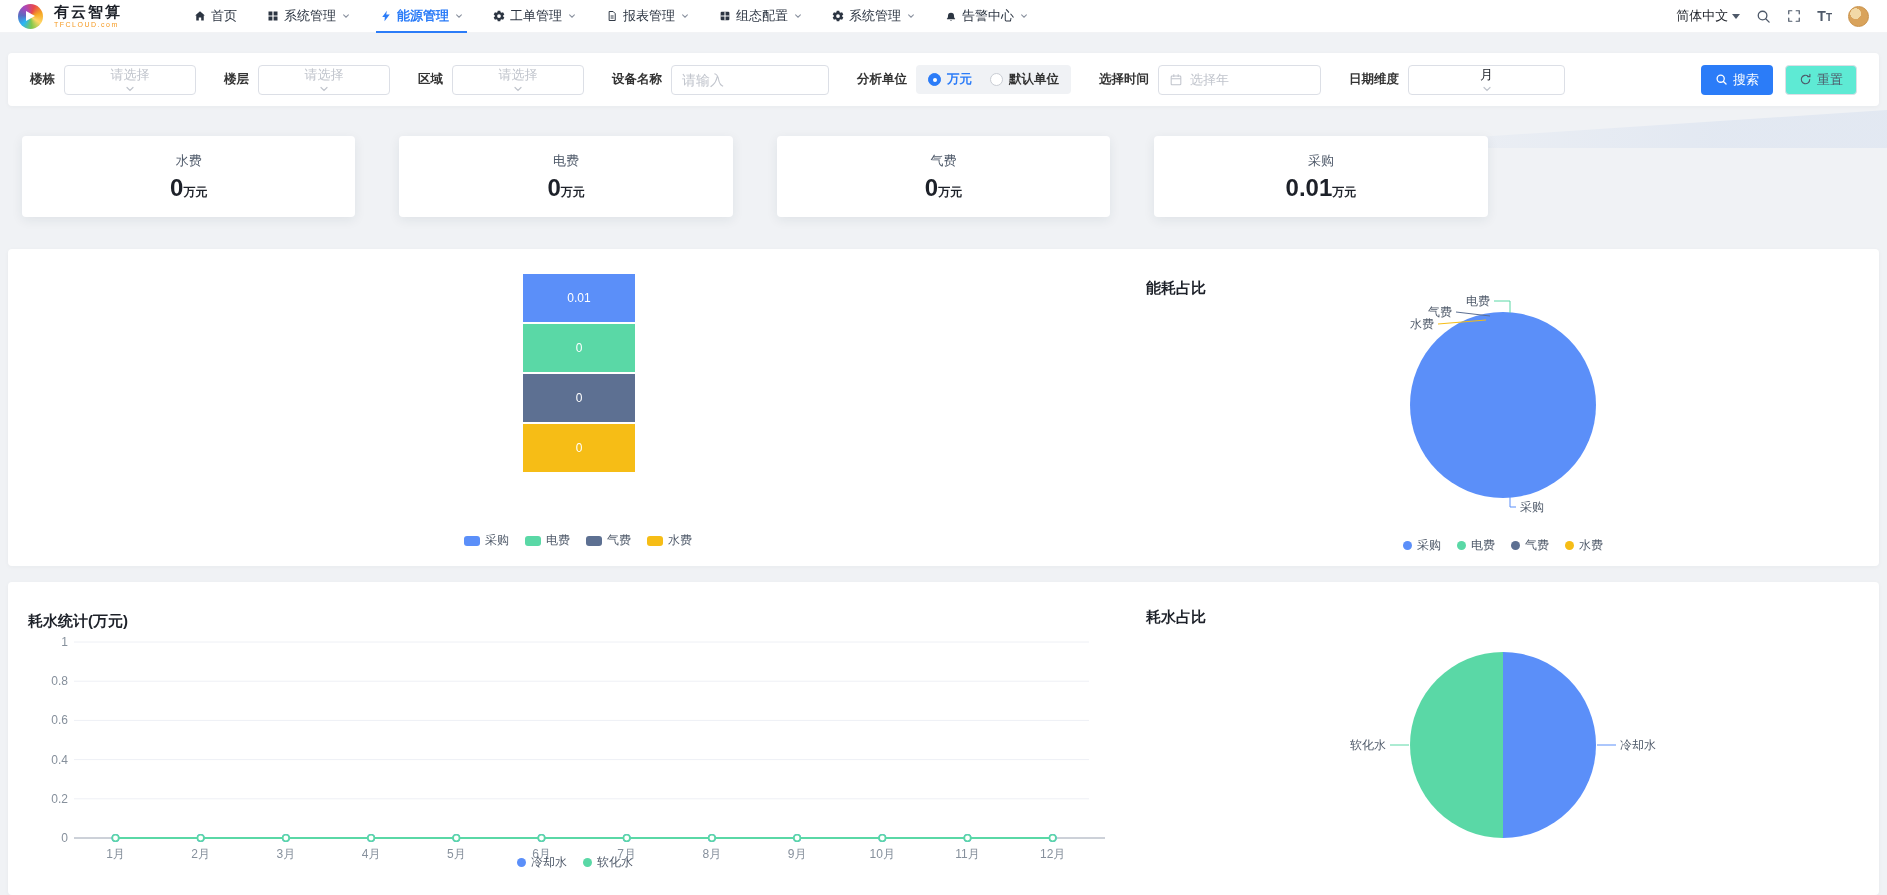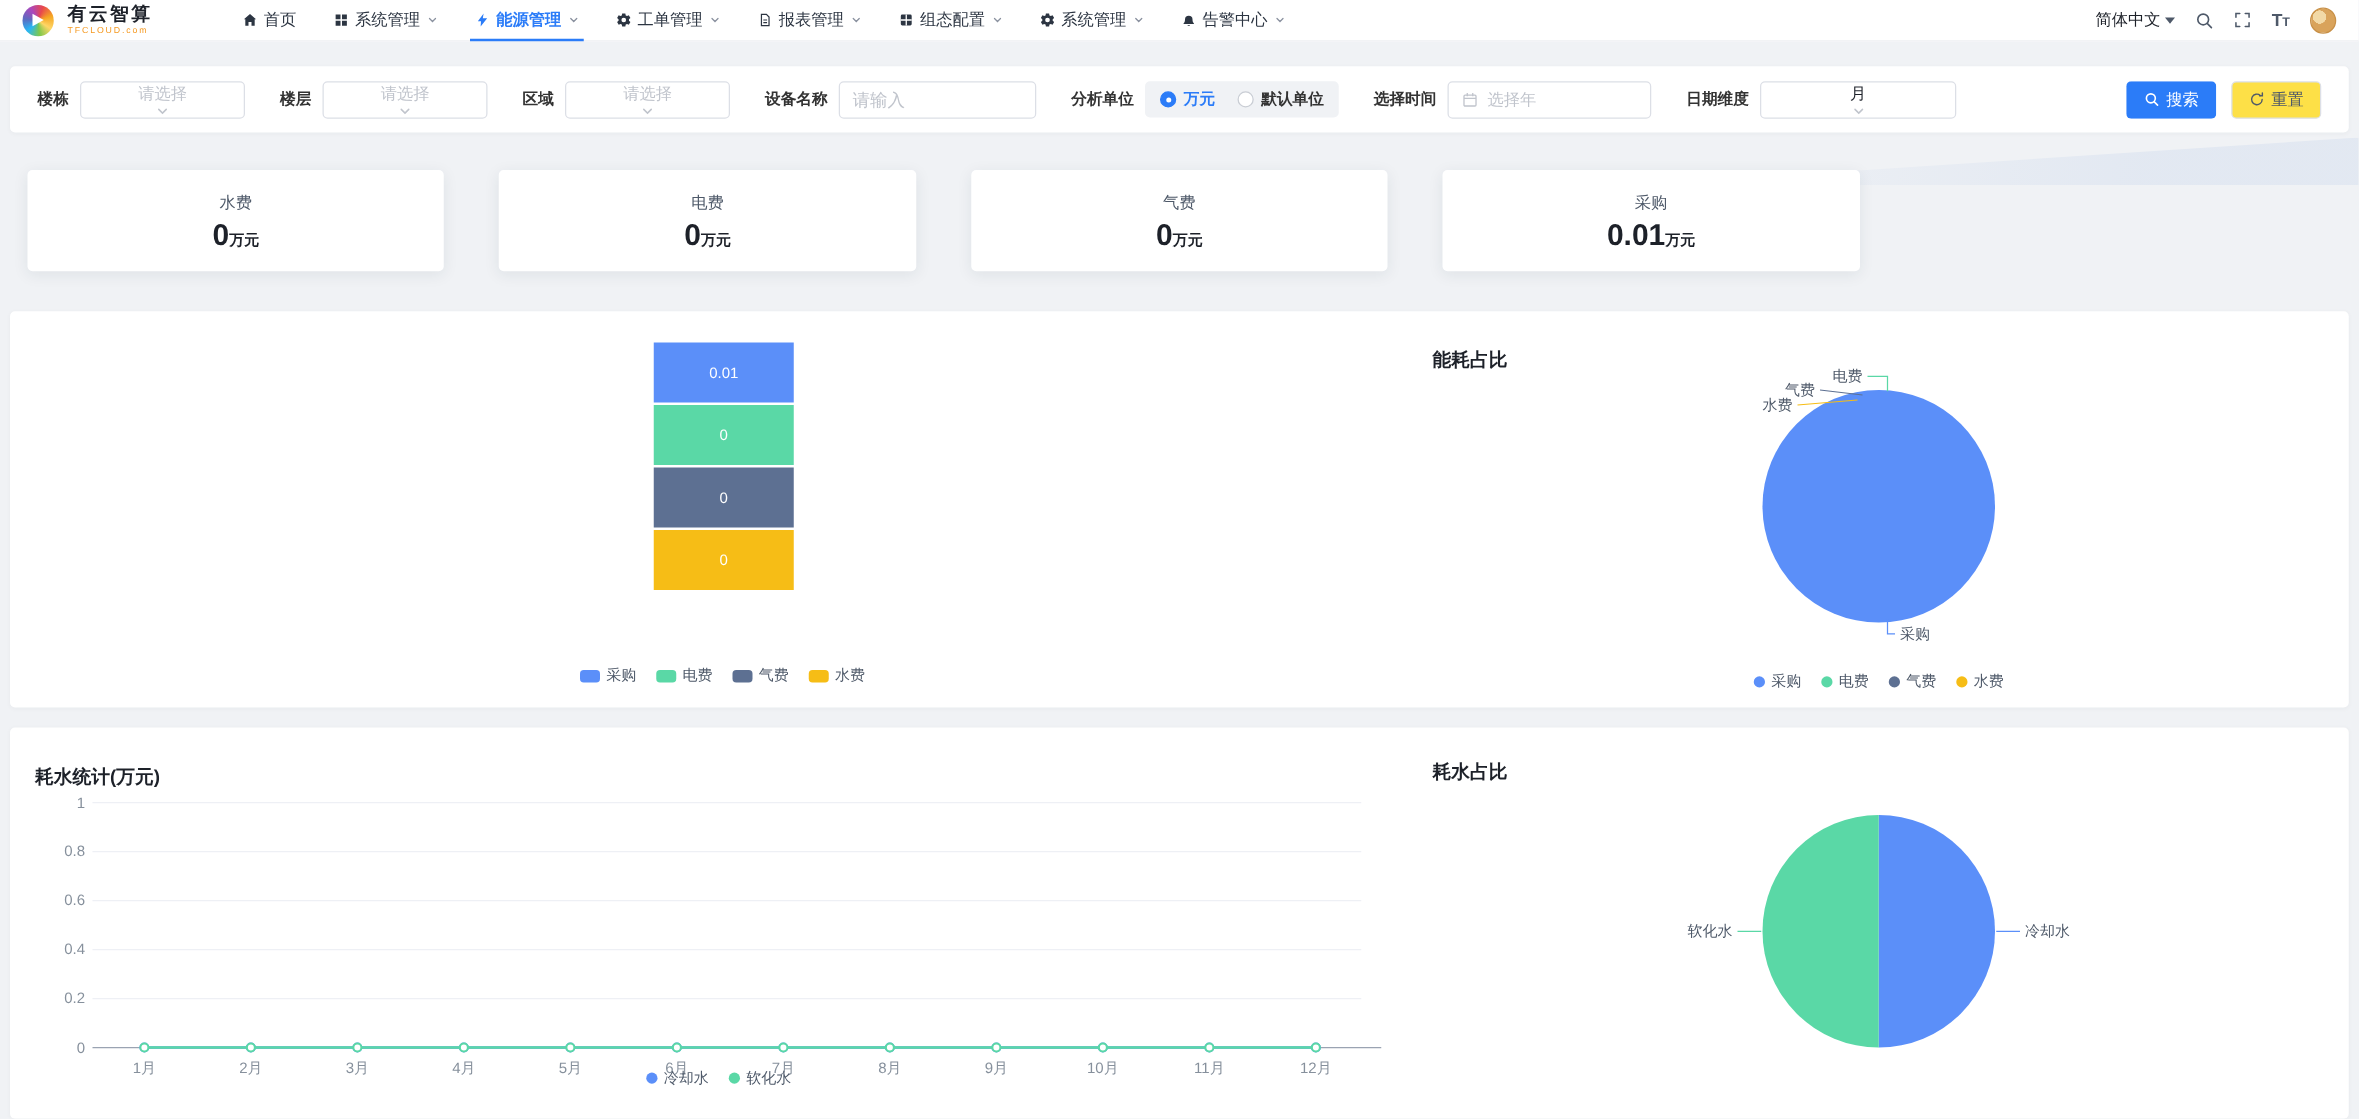--- a/index.html
+++ b/index.html
@@ -59,21 +59,21 @@
   .radio { display:flex; align-items:center; gap:6px; cursor:pointer; }
   .radio .rdot { width:13px; height:13px; border-radius:50%; border:1px solid #c9cdd4; background:#fff; position:relative; }
   .radio.on .rdot { border-color:#2b7cf8; background:#2b7cf8; }
   .radio.on .rdot::after { content:''; position:absolute; left:3.5px; top:3.5px; width:4px; height:4px; border-radius:50%; background:#fff; }
   .radio em { font-style:normal; color:#333; font-weight:bold; font-size:12.5px; }
   .radio.on em { color:#2b7cf8; }
   .filter-actions { margin-left:auto; display:flex; gap:12px; }
   .btn { height:30px; border-radius:4px; display:flex; align-items:center; gap:5px; padding:0 13px;
     font-size:13px; cursor:pointer; border:1px solid transparent; }
   .btn-primary { background:#2b7cf8; color:#fff; }
-  .btn-plain { background:#fde047; color:#4e5969; border-color:#dcdfe6; }
+  .btn-plain { background:#5eead4; color:#4e5969; border-color:#dcdfe6; }
   
   .stats-row { position:absolute; left:22px; top:136px; width:1843px; display:grid;
     grid-template-columns:repeat(5,1fr); gap:44px; z-index:2; }
   .stat-card { background:#fff; height:81px; border-radius:4px; box-shadow:0 3px 12px rgba(31,45,61,.08);
     display:flex; flex-direction:column; align-items:center; justify-content:center; gap:6px; }
   .stat-label { font-size:13px; color:#4e5969; }
   .stat-value { font-size:24px; font-weight:bold; color:#1d2129; line-height:1; }
   .stat-unit { font-size:12px; font-weight:bold; color:#1d2129; }
   
   .card { position:absolute; left:8px; width:1871px; background:#fff; border-radius:4px;

